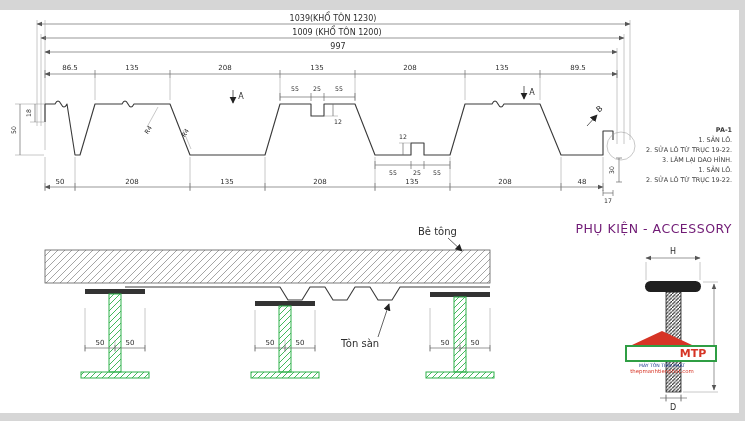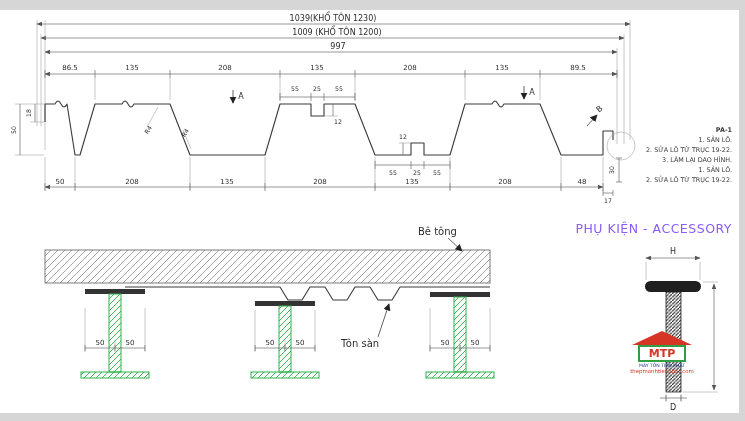--- a/index.html
+++ b/index.html
@@ -11,24 +11,24 @@
   .p{stroke:#3a3a3a;stroke-width:1.1;fill:none;stroke-linejoin:round;}
   .d{stroke:#6a6a6a;stroke-width:0.7;fill:none;}
   .e{stroke:#9a9a9a;stroke-width:0.55;fill:none;}
   .t{font-family:"DejaVu Sans",sans-serif;font-size:7px;fill:#2d2d2d;text-anchor:middle;}
   .t8{font-size:8px;}
   .t6{font-size:6.2px;}
   .t10{font-size:10px;text-anchor:start;}
   .lead{stroke:#3d3d3d;stroke-width:0.8;fill:none;}
   .notes{position:absolute;top:126px;right:13px;width:160px;text-align:right;font-size:6.4px;line-height:1.55;color:#3a3a3a;}
   .notes .pa{font-weight:bold;}
-  .acc-head{position:absolute;top:221px;right:13px;width:230px;text-align:right;font-size:12.5px;letter-spacing:0.5px;color:#8b5cf6;}
+  .acc-head{position:absolute;top:221px;right:13px;width:230px;text-align:right;font-size:12.5px;letter-spacing:0.5px;color:#701a75;}
   .logo{position:absolute;left:625px;top:331px;width:74px;text-align:center;}
   .logo-roof{width:0;height:0;border-left:30px solid transparent;border-right:30px solid transparent;border-bottom:14px solid #d63425;margin:0 auto;}
-  .logo-body{width:44px;margin:0 auto;border:2px solid #2f9e44;background:#fff;color:#d63425;font-weight:bold;font-size:11px;line-height:13px;}
+  .logo-body{width:44px;margin:0 auto;border:2px solid #2f9e44;background:#fff;color:#d63425;font-weight:bold;font-size:11px;line-height:13px;padding-left:44px;}
   .logo-l1{font-size:4.6px;color:#1a3a8f;margin-top:1px;white-space:nowrap;}
   .logo-l2{font-size:5.4px;color:#d63425;white-space:nowrap;}
 </style>
 </head>
 <body>
 
 <div class="frame-top"></div>
 <div class="frame-right"></div>
 <div class="frame-bottom"></div>
 

